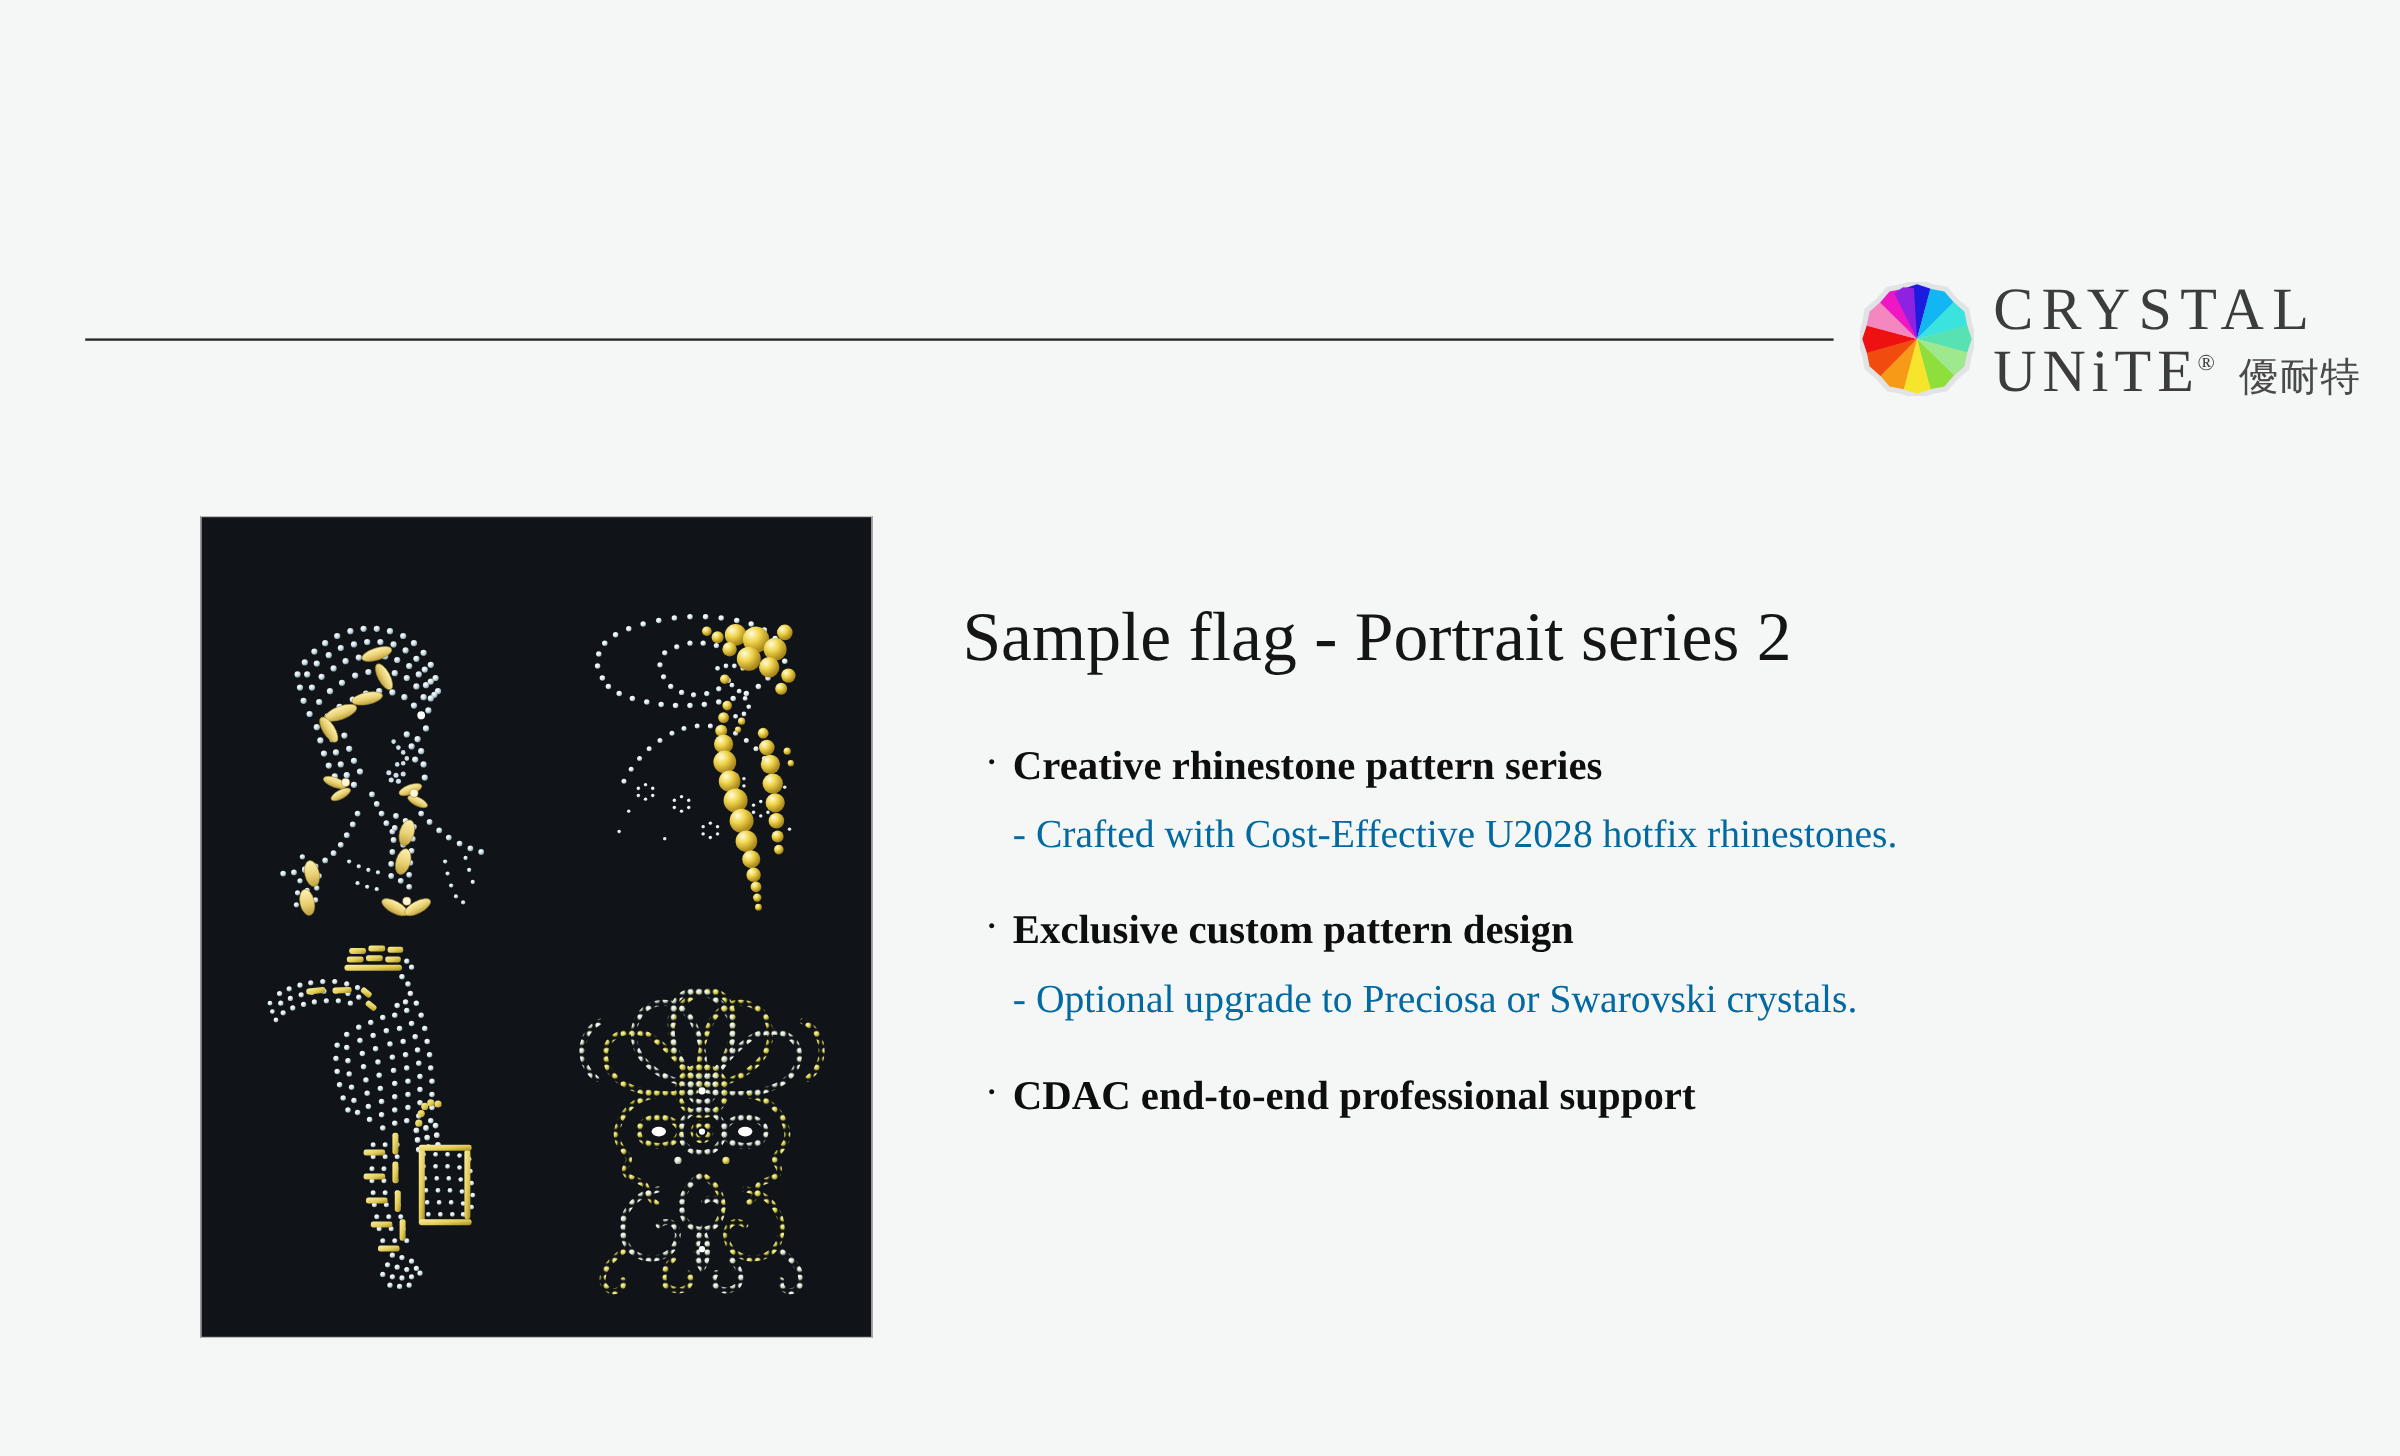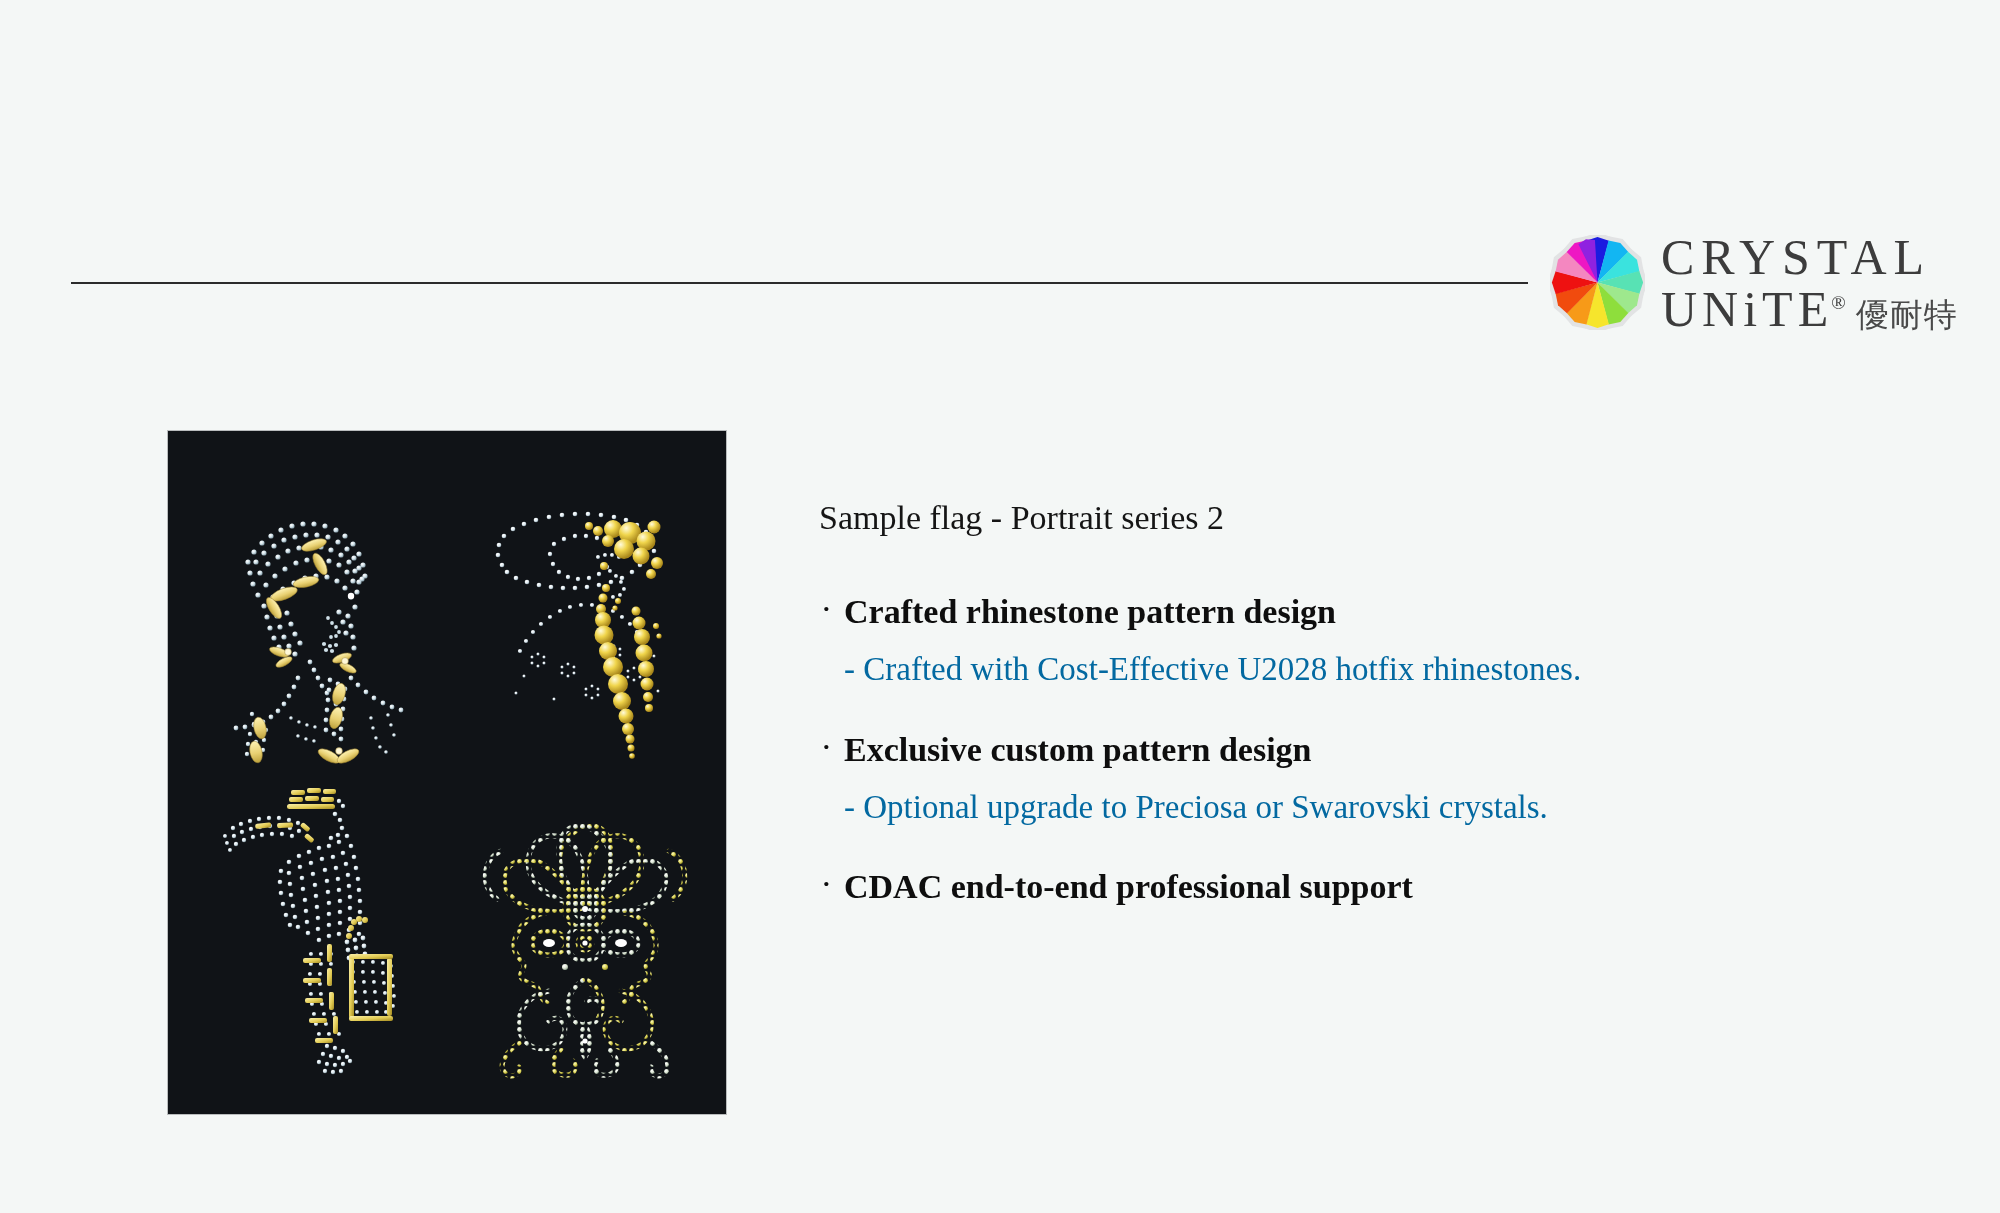--- a/index.html
+++ b/index.html
@@ -75,21 +75,21 @@
     vertical-align: super;
     position: relative;
     top: -22px;
     left: -2px;
     letter-spacing: 0;
   }
   .brand-cn {
     font-size: 33px;
     letter-spacing: 1px;
     color: #4a4a4a;
-    margin-left: 8px;
+    margin-left: 18px;
     position: relative;
     top: -2px;
   }
 
   
   .art-panel {
     position: absolute;
     left: 167px;
     top: 430px;
     width: 560px;
@@ -115,22 +115,22 @@
   .slide-title {
     font-size: 62px;
     font-weight: bold;
     color: #0b0b0b;
     letter-spacing: -0.5px;
     line-height: 1.05;
     white-space: nowrap;
   }
   .slide-subtitle {
     margin-top: 44px;
-    margin-left: 24px;
-    font-size: 34px;
+    margin-left: 7px;
+    font-size: 58px;
     font-weight: 400;
     color: #151515;
     white-space: nowrap;
     line-height: 1.1;
   }
   .bullet-list {
     margin-top: 56px;
     margin-left: 27px;
   }
   .bullet-block { margin-bottom: 40px; }
@@ -1022,21 +1022,21 @@
 <div class="content">
 
 
   <div class="slide-subtitle">Sample flag -  Portrait series 2</div>
 
   <div class="bullet-list">
 
     <div class="bullet-block">
       <div class="bullet-head">
         <span class="bullet-dot">·</span>
-        <span>Crafted rhinestone pattern design</span>
+        <span>Creative rhinestone pattern series</span>
       </div>
       <div class="bullet-sub">- Crafted with Cost-Effective U2028 hotfix rhinestones.</div>
     </div>
 
     <div class="bullet-block">
       <div class="bullet-head">
         <span class="bullet-dot">·</span>
         <span>Exclusive custom pattern design</span>
       </div>
       <div class="bullet-sub">- Optional upgrade to Preciosa or Swarovski crystals.</div>

